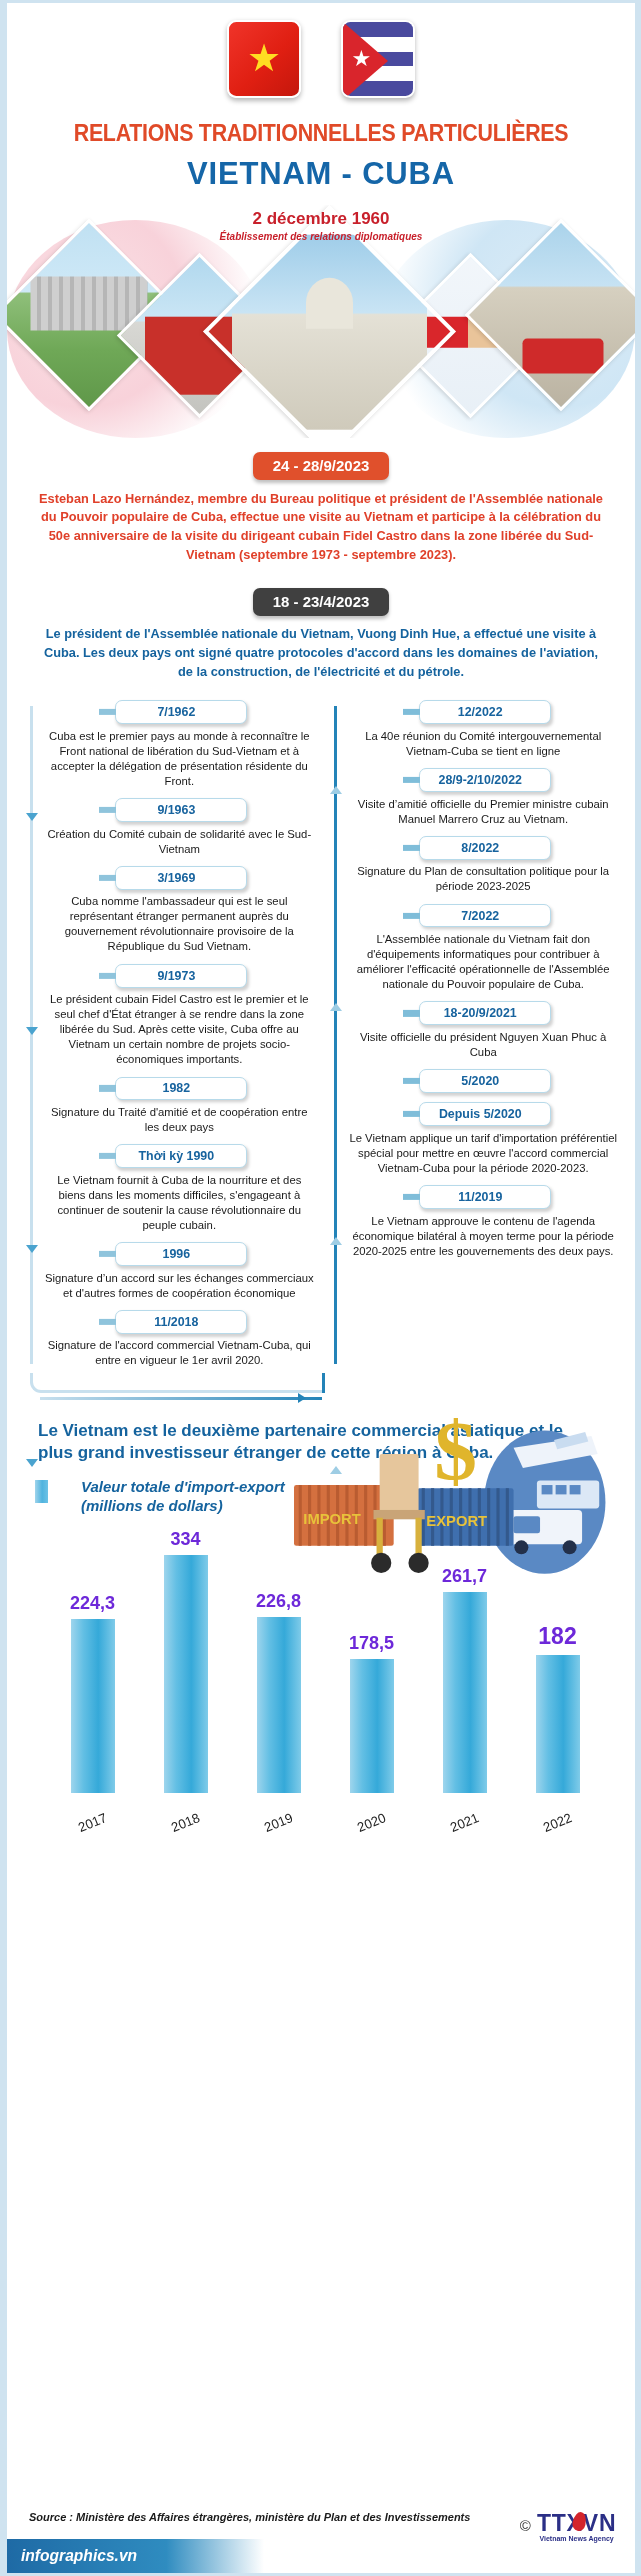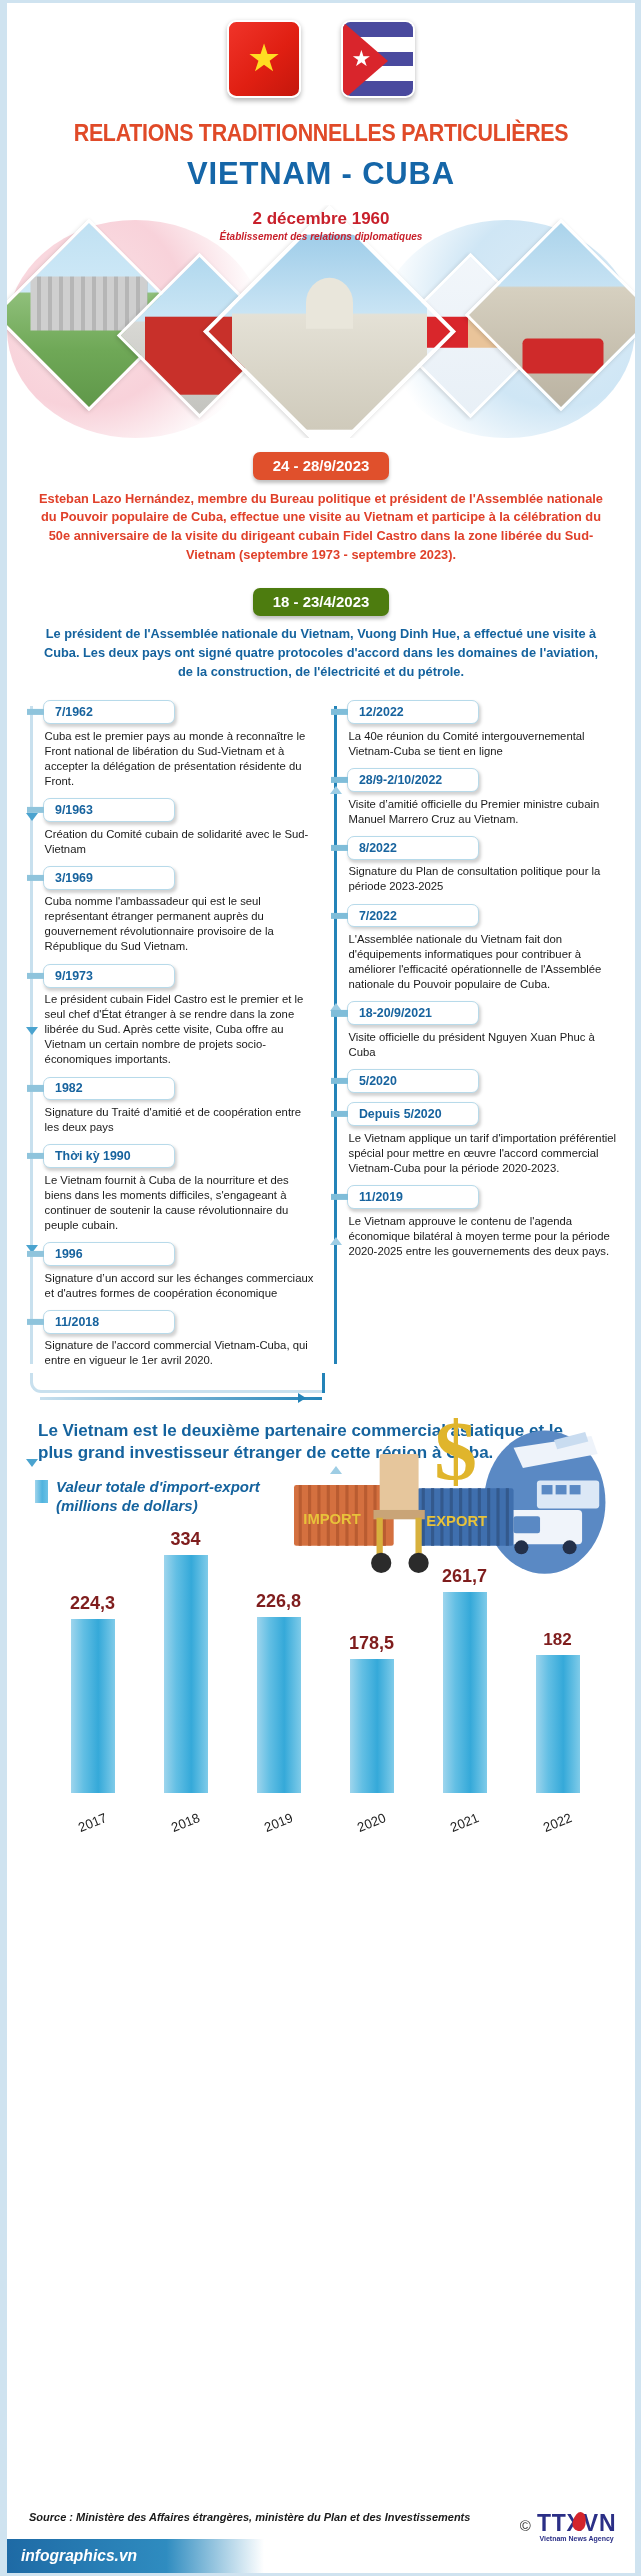--- a/index.html
+++ b/index.html
@@ -155,21 +155,21 @@
     margin: 0 auto;
     padding: 5.4px 20px 6.2px;
     border-radius: 7px;
     color: #ffffff;
     font-size: 15px;
     font-weight: bold;
     width: fit-content;
     box-shadow: 0 2.3px 3.9px rgba(0,0,0,.25);
   }
   .badge-red  { background: #e0502c; margin-top: 14px; }
-  .badge-blue { background: #4d7c0f; margin-top: 23px; }
+  .badge-blue { background: #404040; margin-top: 23px; }
 
   .para {
     text-align: center;
     font-size: 13.2px;
     font-weight: bold;
     line-height: 1.42;
     padding: 9.3px 23px 0;
     transform: scaleX(0.97);
   }
   .para-red  { color: #e0402a; }
@@ -200,21 +200,21 @@
     border-left: 6.2px solid transparent;
     border-right: 6.2px solid transparent;
     border-top: 8.6px solid #4aa3cf;
   }
   .col-right .rail-arrow {
     border-left: 6.2px solid transparent;
     border-right: 6.2px solid transparent;
     border-bottom: 8.6px solid #9ecde4;
   }
 
-  .ev { position: relative; margin-bottom: 9.3px; }
+  .ev { position: relative; margin-bottom: 9.3px; text-align: center; }
   .ev-tab {
     position: relative;
     display: inline-block;
     background: #ffffff;
     border: 1.2px solid #b7daea;
     border-radius: 7px;
     padding: 3.9px 20px 3.9px 11px;
     color: #17639e;
     font-size: 12.4px;
     font-weight: bold;
@@ -289,20 +289,21 @@
     width: 13.2px; height: 23px;
     background: linear-gradient(90deg,#9fd4ec 0%,#4fb3de 55%,#6cc2e6 100%);
     margin-top: 3.1px;
   }
   .legend-label {
     color: #15639e;
     font-size: 15px;
     font-style: italic;
     font-weight: bold;
     line-height: 1.3;
+    margin-left: 25px;
   }
 
   .chart-wrap {
     position: relative;
     margin: 7.8px 20px 0 28px;
     height: 311px;
   }
   .deco {
     position: absolute;
     right: 7.8px; top: -131px;
@@ -321,26 +322,26 @@
   .bar-col {
     width: 87px;
     display: flex;
     flex-direction: column;
     align-items: center;
     justify-content: flex-end;
     height: 100%;
     position: relative;
   }
   .bar-val {
-    color: #7f1d1d;
+    color: #6d28d9;
     font-size: 18px;
     font-weight: bold;
     margin-bottom: 4.7px;
   }
-  .bar-val.strong { font-size: 17px; }
+  .bar-val.strong { font-size: 23px; }
   .bar {
     width: 44px;
     background: linear-gradient(90deg,#9ed5ed 0%,#63bfe4 28%,#35a9d9 62%,#7fcbe9 100%);
   }
   .xlabels {
     position: absolute;
     left: 0; right: 0; bottom: 4.7px;
     display: flex;
     justify-content: space-between;
     padding: 0 14px;

